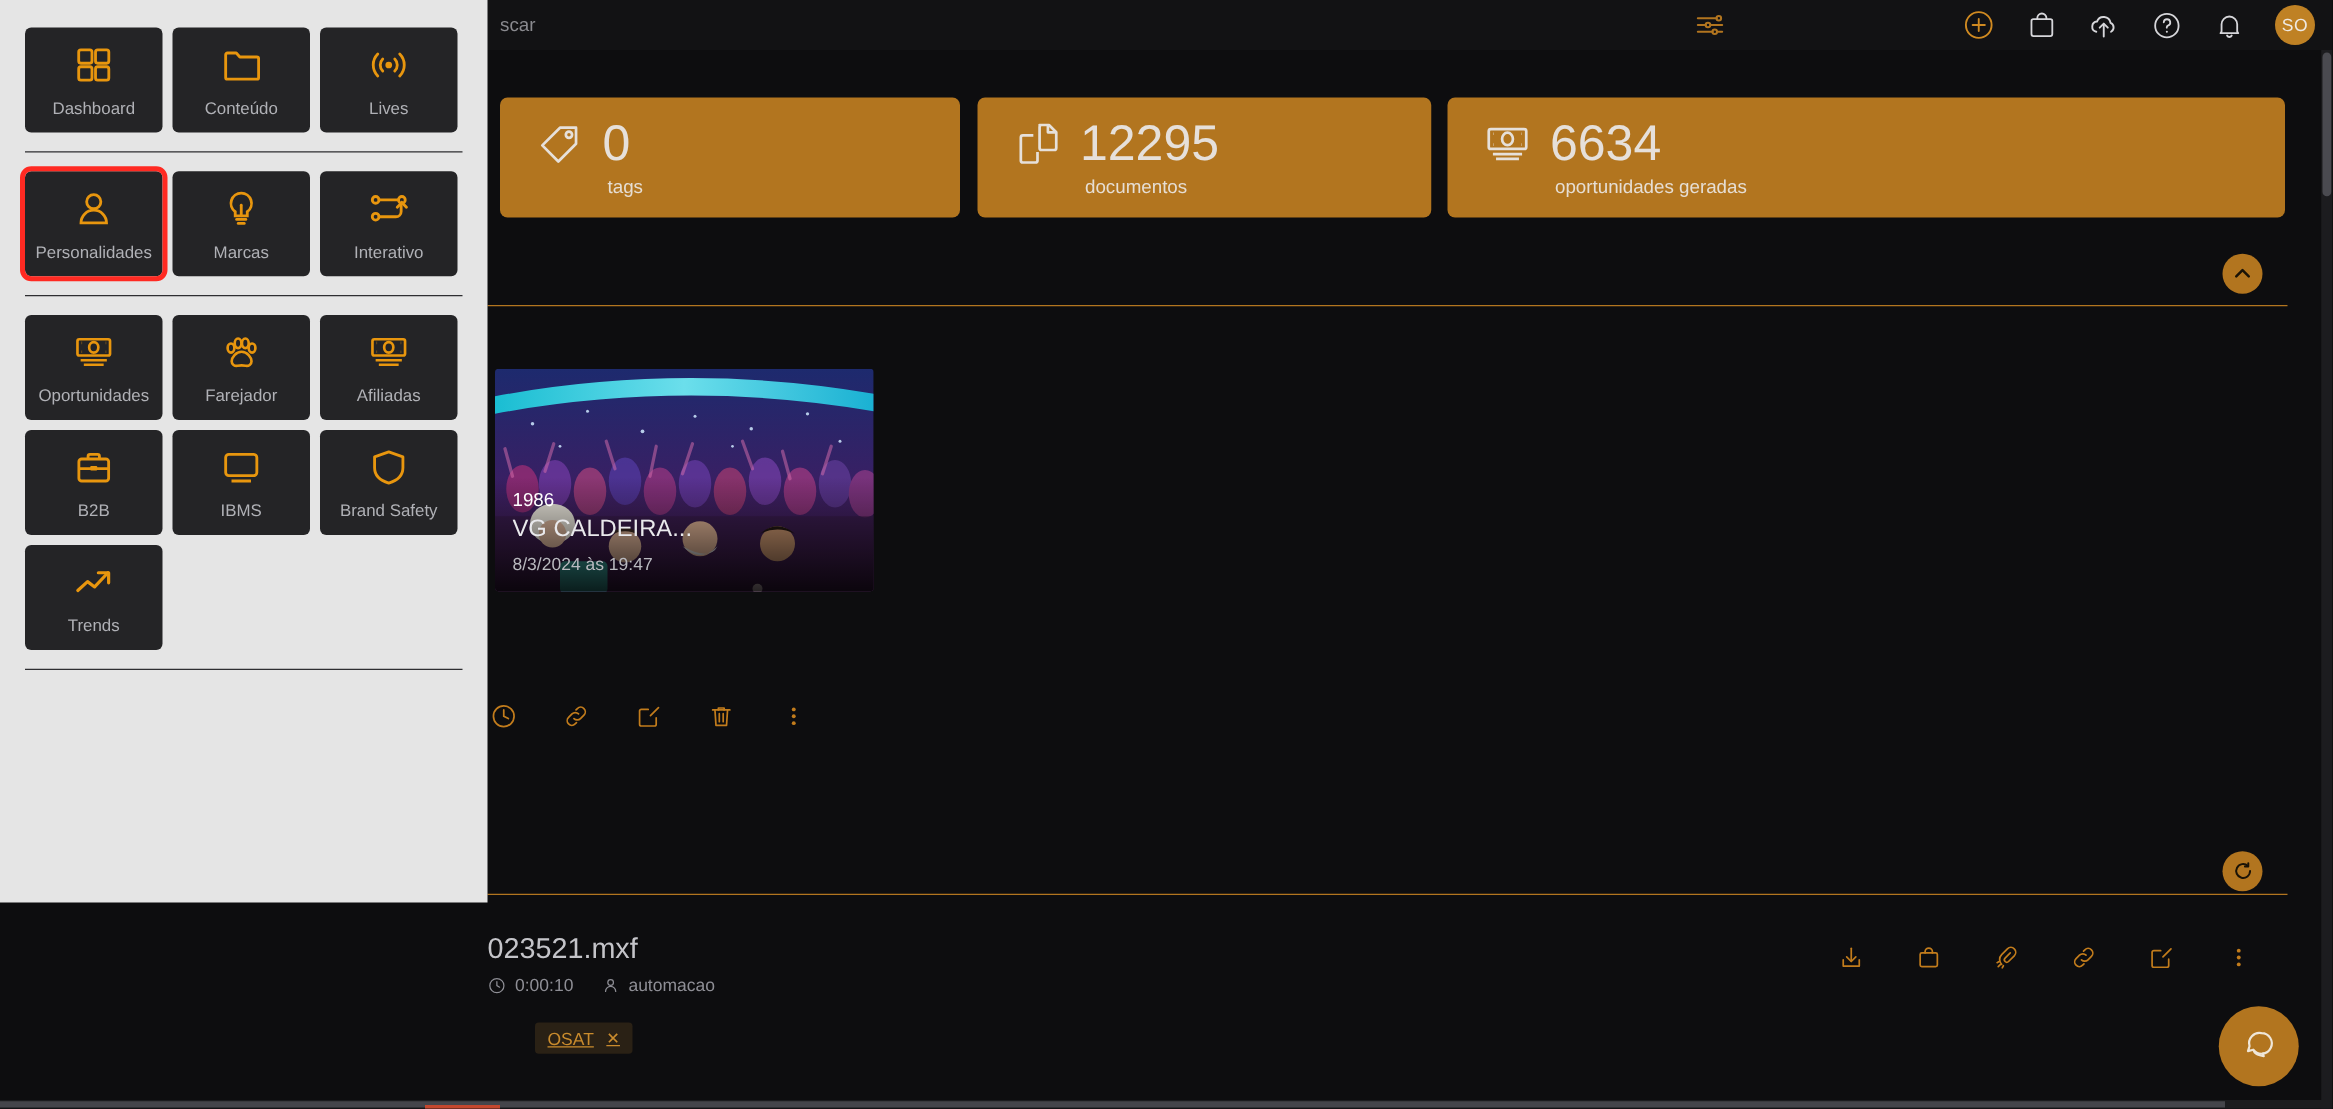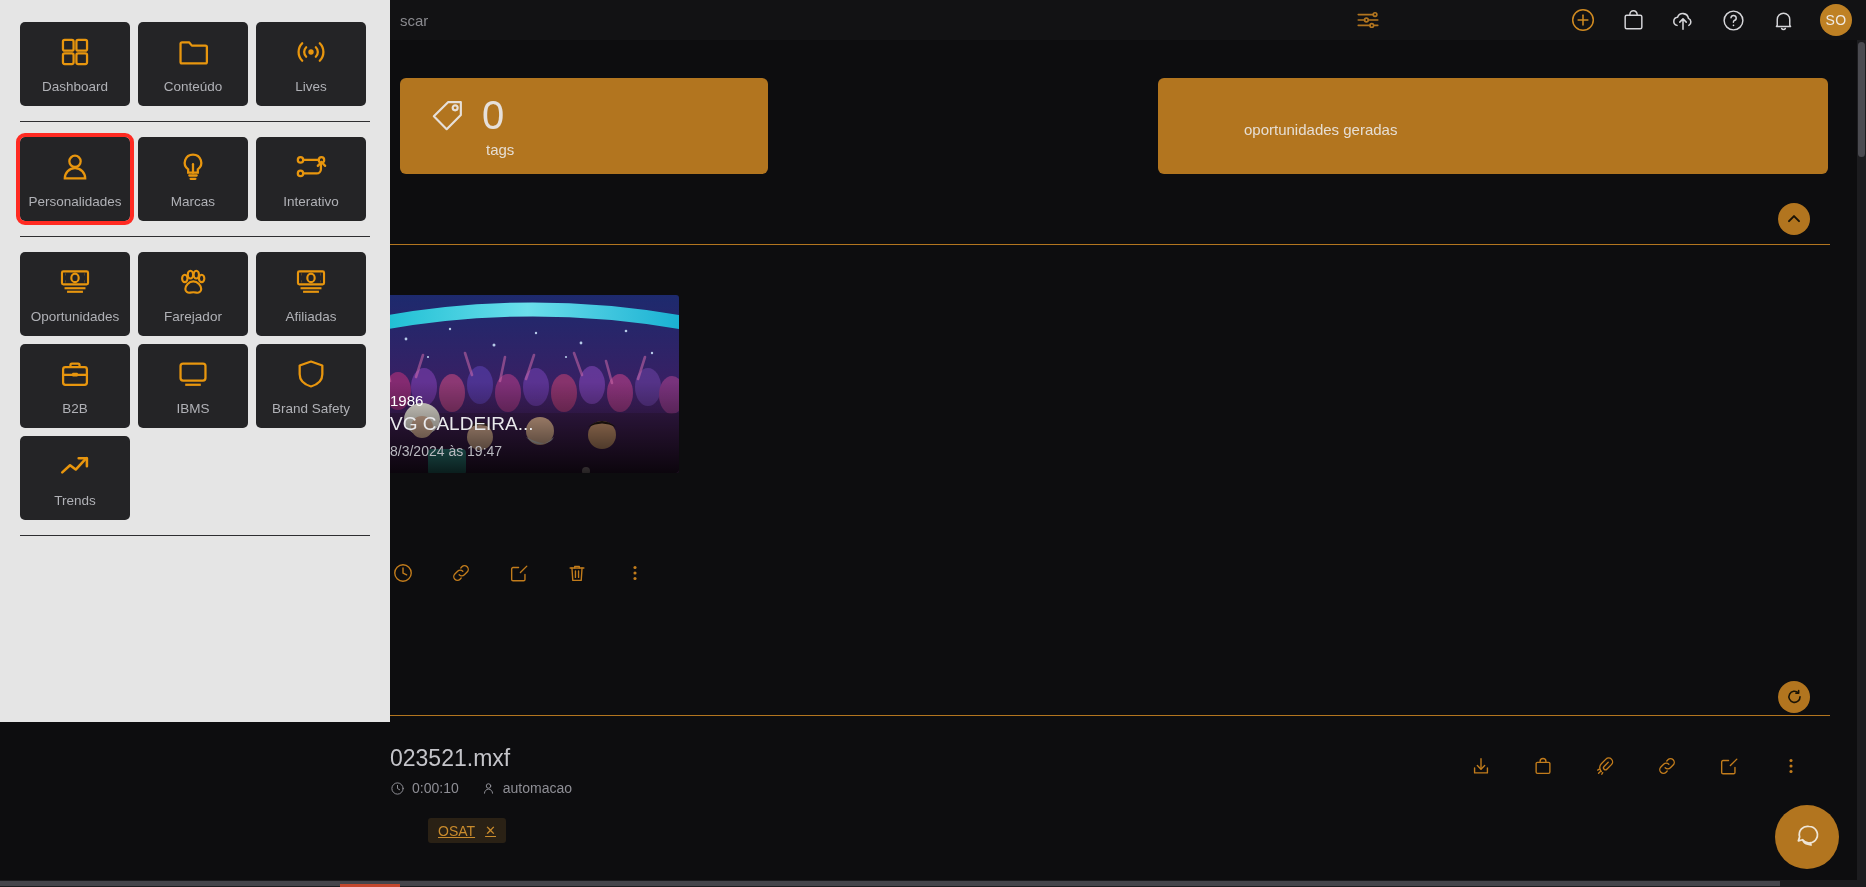--- a/index.html
+++ b/index.html
@@ -59,21 +59,21 @@
     background: #b2751f; display: flex; align-items: center; justify-content: center;
     cursor: pointer;
   }
   .collapse-btn { left: 1778px; top: 203px; }
   .refresh-btn { left: 1778px; top: 681px; }
   .sec-divider2 { position: absolute; left: 390px; top: 715px; width: 1440px; height: 1px;
     background: #b2751f; }
 
   
   .content-card {
-    position: absolute; left: 376px; top: 295px; width: 303px; height: 178px;
+    position: absolute; left: 396px; top: 295px; width: 303px; height: 178px;
     overflow: hidden; border-radius: 3px;
   }
   .thumb { position: absolute; inset: 0; }
   .thumb-overlay {
     position: absolute; left: 0; bottom: 0; width: 100%; padding: 10px 14px 14px;
     background: linear-gradient(to top, rgba(0,0,0,.82), rgba(0,0,0,0));
   }
   .thumb-year { font-size: 15px; color: #ffffff; }
   .thumb-title { font-size: 19px; color: #e9e9ec; margin-top: 4px;
     white-space: nowrap; overflow: hidden; }
@@ -203,22 +203,47 @@
           <svg viewBox="0 0 24 24" width="40" height="40" fill="none" stroke="#e6e0da" stroke-width="1.3" stroke-linejoin="round">
             <path d="M3.5 12.8 12 4.3h7.7V12l-8.5 8.5z"></path>
               <circle cx="16.3" cy="7.7" r="1.5"></circle>
           </svg>
         </span>
         <span class="stat-num">0</span>
       </div>
       <div class="stat-lbl">tags</div>
     </div>
 
+    <div class="stat-card" style="left:782px; width:363px;">
+      <div class="stat-row">
+        <span class="stat-ico">
+          <svg viewBox="0 0 24 24" width="40" height="40" fill="none" stroke="#e6e0da" stroke-width="1.3" stroke-linejoin="round">
+            <path d="M13 3h4.5L21 6.5V14a1 1 0 0 1-1 1h-6a1 1 0 0 1-1-1V4a1 1 0 0 1 1-1z"></path>
+            <path d="M17 3v3.5h3.6"></path>
+            <path d="M10 8h-5a1 1 0 0 0-1 1v11a1 1 0 0 0 1 1h6a1 1 0 0 0 1-1v-4"></path>
+          </svg>
+        </span>
+        <span class="stat-num">12295</span>
+      </div>
+      <div class="stat-lbl">documentos</div>
+    </div>
 
     <div class="stat-card" style="left:1158px; width:670px;">
+      <div class="stat-row">
+        <span class="stat-ico">
+          <svg viewBox="0 0 24 24" width="40" height="40" fill="none" stroke="#e6e0da" stroke-width="1.3" stroke-linejoin="round">
+            <rect x="3" y="5" width="18" height="9.5" rx="1"></rect>
+              <ellipse cx="12" cy="9.7" rx="2.6" ry="3"></ellipse>
+            <path d="M5.5 7.2h-.2M18.6 7.2h.2M5.5 12.4h-.2M18.6 12.4h.2"></path>
+            <line x1="5" y1="17" x2="19" y2="17"></line>
+              <line x1="6.5" y1="19.3" x2="17.5" y2="19.3"></line>
+          </svg>
+        </span>
+        <span class="stat-num">6634</span>
+      </div>
       <div class="stat-lbl">oportunidades geradas</div>
     </div>
   </div>
 
   <div class="sec-divider"></div>
 
   <div class="round-btn collapse-btn">
     <svg viewBox="0 0 24 24" width="20" height="20" fill="none" stroke="#1a1306" stroke-width="2.4" stroke-linecap="round" stroke-linejoin="round">
       <polyline points="6,14.5 12,8.5 18,14.5"></polyline>
     </svg>

